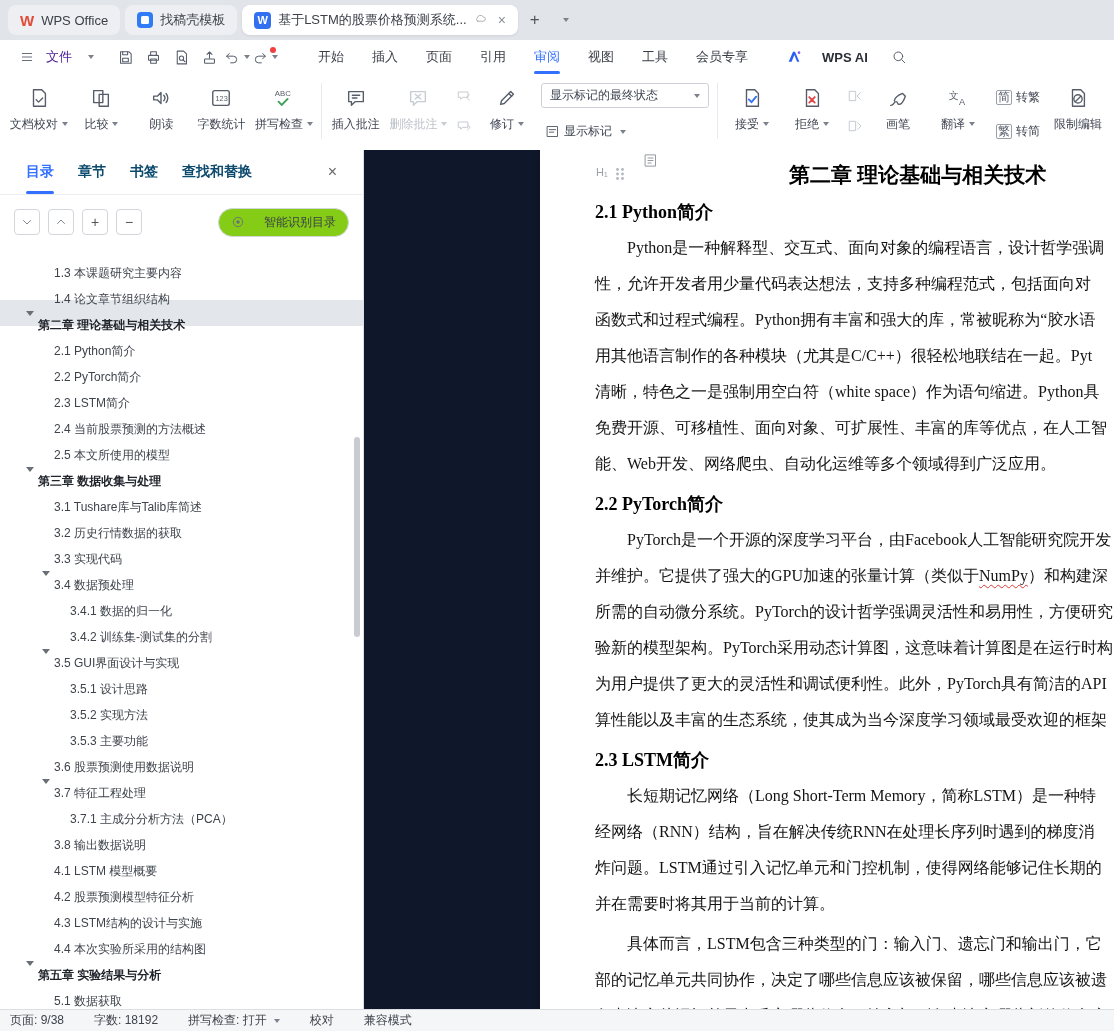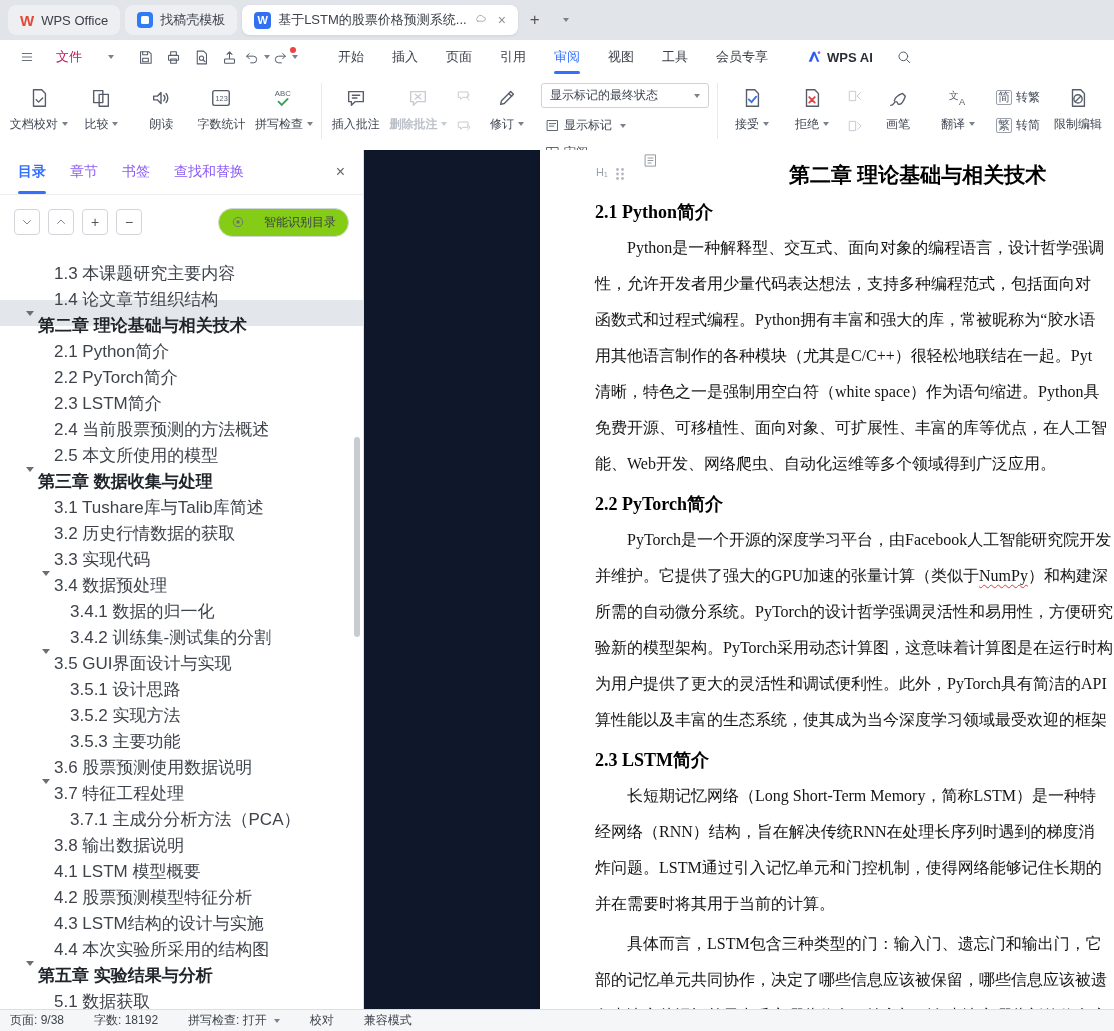--- a/index.html
+++ b/index.html
@@ -1,86 +1,86 @@
 <!DOCTYPE html>
 <html><head>
 <meta charset="utf-8">
 <style>
   html,body{margin:0;padding:0;}
   .app{position:relative;width:1114px;height:1031px;overflow:hidden;background:#e6e8eb;
        font-family:"Liberation Sans","DejaVu Sans",sans-serif;font-size:13px;color:#3a3f47;}
   svg.i{stroke:#565d69;fill:none;stroke-width:1.5;stroke-linecap:round;stroke-linejoin:round;}
-  .dis{color:#bcc1c9;font-weight:bold;}
+  .dis{color:#bcc1c9;}
   .dis svg.i{stroke:#c7cbd2;}
   .cdn{display:inline-block;width:0;height:0;border-left:3.5px solid transparent;border-right:3.5px solid transparent;
        border-top:4px solid #7b828c;margin-left:4px;vertical-align:2px;}
   .dis .cdn{border-top-color:#c7cbd2;}
 
   
   .tabbar{position:absolute;top:0;left:0;right:0;height:40px;background:#e1e4e9;display:flex;align-items:center;padding-left:8px;gap:5px;}
   .tab{height:30px;border-radius:8px;background:#edeff3;display:flex;align-items:center;gap:7px;padding:0 12px;color:#3c4048;white-space:nowrap;}
   .tab.active{background:#ffffff;box-shadow:0 1px 3px rgba(0,0,0,.08);}
   .wlogo{font-weight:bold;font-size:15px;color:#e24a37;}
   .wdoc{width:17px;height:17px;border-radius:4px;background:#3270f0;color:#fff;font-weight:bold;font-size:11px;
         display:flex;align-items:center;justify-content:center;}
   .tpl-icon{width:16px;height:16px;border-radius:4px;background:#2f7cf6;display:flex;align-items:center;justify-content:center;}
   .tab-close{color:#8a8f98;font-size:14px;margin-left:4px;}
   .newtab,.tabcaret{width:24px;height:24px;display:flex;align-items:center;justify-content:center;border-radius:5px;color:#555;font-size:17px;}
 
   
   .menubar{position:absolute;top:40px;left:0;right:0;height:34px;background:#fff;display:flex;align-items:center;padding:0 12px;}
-  .file-menu{display:flex;align-items:center;gap:22px;padding:0 8px;height:26px;border-radius:4px;color:#be185d;justify-content:flex-end;}
+  .file-menu{display:flex;align-items:center;gap:12px;padding:0 8px;height:26px;border-radius:4px;color:#4c1d95;justify-content:flex-end;}
   .qat{display:flex;align-items:center;gap:2px;margin-left:10px;}
   .qbtn{width:26px;height:24px;display:flex;align-items:center;justify-content:center;border-radius:4px;position:relative;}
   .qbtn .dot{position:absolute;top:2px;right:2px;width:6px;height:6px;border-radius:3px;background:#f04040;}
   #menu-tabs{display:flex;align-items:center;margin-left:26px;height:34px;}
   .menu-tab{padding:0 14px;height:34px;display:flex;align-items:center;color:#3a3f47;font-size:13px;position:relative;}
   .menu-tab.active{color:#3370ff;}
   .menu-tab.active::after{content:"";position:absolute;left:14px;right:14px;bottom:0;height:3px;background:#3370ff;border-radius:2px;}
-  .wps-ai{display:flex;align-items:center;gap:5px;margin-left:24px;font-weight:bold;color:#2a2f38;}
+  .wps-ai{display:flex;align-items:center;gap:20px;margin-left:24px;font-weight:bold;color:#2a2f38;}
   .search-btn{margin-left:18px;width:26px;height:24px;display:flex;align-items:center;justify-content:center;}
 
   
   .ribbon{position:absolute;top:74px;left:0;right:0;height:76px;background:#fff;border-bottom:1px solid #d8dbe0;
           display:flex;align-items:flex-start;padding:7px 6px 0;overflow:hidden;}
   .rb{display:flex;flex-direction:column;align-items:center;justify-content:flex-start;gap:5px;padding:4px 6px;border-radius:4px;min-width:48px;}
   .rb .rlab{font-size:12px;white-space:nowrap;color:#3f4552;}
   .dis .rlab{color:#bcc1c9;}
   .ric{height:26px;display:flex;align-items:center;justify-content:center;}
   .rsep{width:1px;height:56px;background:#e8eaee;margin:2px 4px 0;}
-  .rcol{display:flex;flex-direction:column;gap:7px;margin:2px 4px 0;}
+  .rcol{display:flex;flex-direction:column;gap:13px;margin:2px 4px 0;}
   .combo{height:23px;border:1px solid #cfd3d9;border-radius:3px;display:flex;align-items:center;justify-content:space-between;
          padding:0 8px;font-size:12px;color:#3f4552;width:150px;background:#fff;}
   .rrow{display:flex;gap:6px;flex-direction:column;}
   .rb-s{display:flex;align-items:center;gap:4px;font-size:12px;color:#3f4552;padding:2px 4px;border-radius:3px;white-space:nowrap;}
   .navcol{display:flex;flex-direction:column;gap:8px;margin:4px 2px 0;}
   .navbtn{width:22px;height:22px;display:flex;align-items:center;justify-content:center;border-radius:3px;}
   .txticon{font-size:12px;color:#565d69;border:1px solid #9aa0a9;border-radius:2px;padding:0 1px;line-height:13px;}
 
   
   .sidebar{position:absolute;top:150px;left:0;bottom:21px;width:363px;background:#fff;border-right:1px solid #dcdfe3;overflow:hidden;}
-  .side-tabs{height:44px;border-bottom:1px solid #ecedf0;display:flex;align-items:center;padding:0 18px;gap:24px;font-size:14px;}
-  .side-tab{color:#8b5cf6;height:44px;display:flex;align-items:center;position:relative;}
+  .side-tabs{height:44px;border-bottom:1px solid #ecedf0;display:flex;align-items:center;padding:0 26px;gap:24px;font-size:14px;}
+  .side-tab{color:#0c4a6e;height:44px;display:flex;align-items:center;position:relative;font-weight:bold;}
   .side-tab.active{color:#3370ff;font-weight:bold;}
   .side-tab.active::after{content:"";position:absolute;left:0;right:0;bottom:0;height:3px;background:#3370ff;border-radius:2px;}
   .side-close{margin-left:auto;color:#666;font-size:16px;}
   .side-tools{height:54px;display:flex;align-items:center;padding:0 14px;gap:8px;}
   .sq{width:24px;height:24px;border:1px solid #d2d6db;border-radius:4px;display:flex;align-items:center;justify-content:center;
       color:#555;font-size:14px;background:#fff;}
   .pill{margin-left:auto;height:27px;border:1px solid #d2d6db;border-radius:15px;display:flex;align-items:center;gap:19px;
         padding:0 12px;font-size:12px;color:#3a3f47;background:#84cc16;}
   .toc{position:absolute;top:98px;left:0;right:0;bottom:0;overflow:hidden;}
   .toc-row{height:26px;display:flex;align-items:center;}
   .toc-row.selected{background:#e3e7eb;}
   .slot{width:16px;flex:0 0 16px;display:flex;align-items:center;justify-content:center;}
   .lvl1 .slot{margin-left:22px;}
   .lvl2 .slot{margin-left:38px;}
   .lvl3 .slot{margin-left:54px;}
   .tri{width:0;height:0;border-left:4px solid transparent;border-right:4px solid transparent;border-top:5px solid #6a6f77;}
-  .toc-label{color:#3e434b;white-space:nowrap;font-size:17px;margin-top:24px;}
+  .toc-label{color:#3e434b;white-space:nowrap;font-size:12px;margin-top:24px;}
   .lvl1 .toc-label{color:#20242b;font-weight:600;}
   .side-scroll{position:absolute;right:3px;top:287px;width:6px;height:200px;background:#c8ccd1;border-radius:3px;}
 
   
   .docarea{position:absolute;top:150px;left:364px;right:0;bottom:21px;background:#0f172a;overflow:hidden;}
   .page{position:absolute;left:176px;top:0;width:920px;height:920px;background:#fff;box-shadow:0 2px 8px rgba(0,0,0,.18);}
   .page-inner{position:relative;padding:10px 0 0 55px;width:645px;}
   .doc-title{font-family:"Liberation Serif","DejaVu Serif",serif;font-size:21px;font-weight:bold;line-height:30px;
              text-align:center;color:#000;}
   .sec-h{font-family:"Liberation Serif","DejaVu Serif",serif;font-size:18px;font-weight:600;line-height:28px;margin-top:8px;color:#000;white-space:nowrap;}

